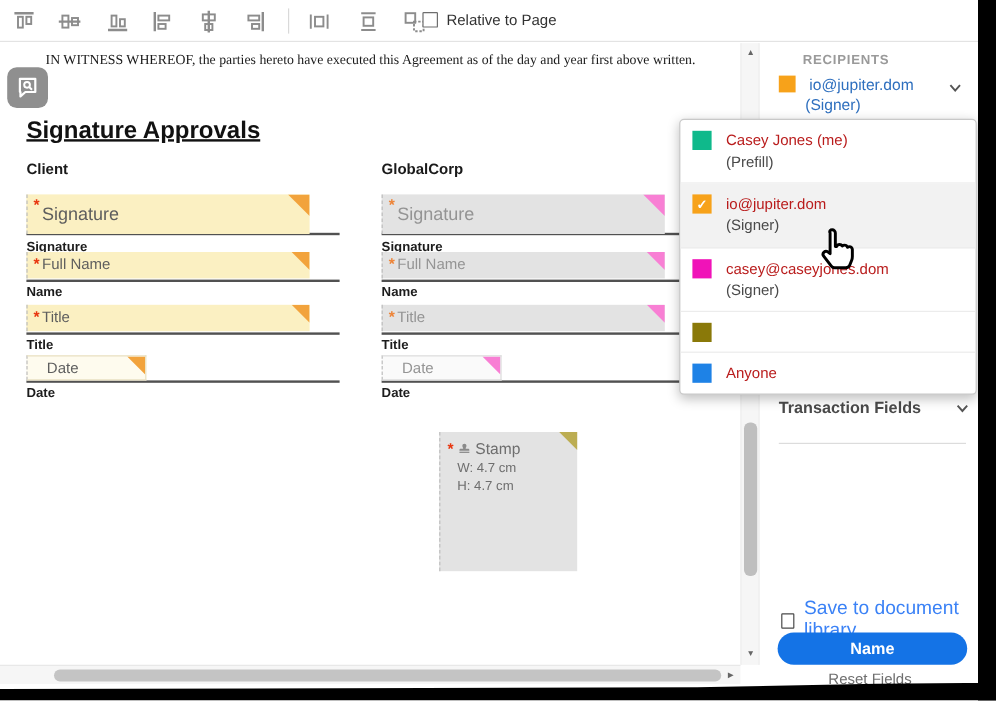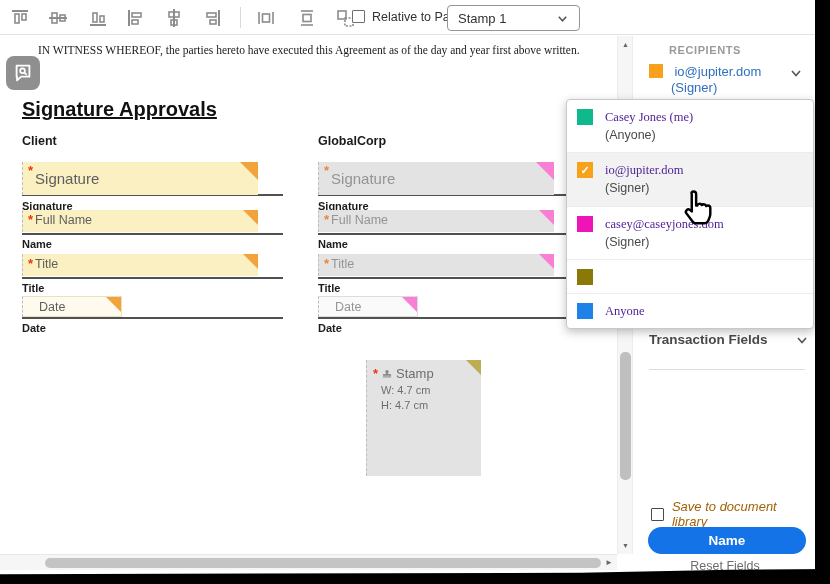--- a/index.html
+++ b/index.html
@@ -65,31 +65,31 @@
   .swatch{width:14px;height:14px;display:inline-block;}
   .recip-name{font-size:13px;color:#2E6FBE;}
   .recip-role{font-size:13px;color:#2E6FBE;margin-left:22px;}
   .recip-chevron{position:absolute;right:6px;top:4px;}
   .txn-row{position:absolute;left:14px;top:296px;width:160px;display:flex;align-items:center;cursor:pointer;}
   .txn-label{font-size:13.5px;font-weight:bold;color:#4A4A4A;}
   .txn-row svg{margin-left:auto;}
   .txn-divider{position:absolute;left:14px;top:333px;width:156px;height:1px;background:#DCDCDC;}
   .save-row{position:absolute;left:16px;top:463px;display:flex;align-items:center;gap:8px;cursor:pointer;}
   .save-box{width:13px;height:13px;border:1.5px solid #4A4A4A;border-radius:1px;background:#fff;}
-  .save-label{font-size:13px;color:#a16207;font-style:italic;}
+  .save-label{font-size:16px;color:#3b82f6;}
   .send-btn{position:absolute;left:13px;top:491px;width:158px;height:27px;border-radius:14px;background:#1473E6;color:#fff;font-size:13.5px;font-weight:bold;display:flex;align-items:center;justify-content:center;cursor:pointer;}
   .reset-link{position:absolute;left:0;top:523px;width:180px;text-align:center;font-size:12.5px;color:#6E6E6E;cursor:pointer;}
 
   
   .dropdown{position:absolute;left:566px;top:99px;width:248px;background:#fff;border:1px solid #C8C8C8;border-radius:4px;box-shadow:0 3px 10px rgba(0,0,0,.25);z-index:50;overflow:hidden;}
   .dd-row{display:flex;gap:12px;padding:8px 10px;border-bottom:1px solid #ECECEC;cursor:pointer;}
   .dd-row:last-child{border-bottom:none;}
   .dd-row.selected{background:#F2F2F2;}
   .dd-swatch{width:16px;height:16px;flex:0 0 16px;margin-top:1px;display:flex;align-items:center;justify-content:center;color:#fff;font-size:11px;font-weight:bold;}
-  .dd-name{font-size:12.5px;color:#4c1d95;line-height:1.45;white-space:nowrap;font-family:Liberation Serif, serif;}
+  .dd-name{font-size:12.5px;color:#b91c1c;line-height:1.45;white-space:nowrap;}
   .dd-row.long .dd-name{font-size:11.5px;}
   .dd-role{font-size:12.5px;color:#4A4A4A;line-height:1.45;}
 
   .cursor{position:absolute;left:676px;top:186px;z-index:70;pointer-events:none;}
   .icon-gray{stroke:#8C8C8C;fill:none;stroke-width:1.6;}
 </style>
 </head>
 <body>
 
 <div class="screen">
@@ -153,26 +153,20 @@
         </svg>
     </div>
     <div class="tb-icon" style="left:333px">
       <svg width="20" height="20" class="icon-gray">
           <rect x="3" y="3" width="8" height="8"></rect>
           <rect x="10" y="10" width="8" height="8" stroke-dasharray="2 1.5"></rect>
         </svg>
     </div>
     <div class="tb-check"></div>
     <div class="tb-check-label">Relative to Page</div>
-    <div class="tb-select">
-      <span>Stamp 1</span>
-      <svg width="13" height="13" viewBox="0 0 14 14">
-          <polyline points="3,5 7,9.5 11,5" fill="none" stroke="#555" stroke-width="1.6"></polyline>
-        </svg>
-    </div>
   </div>
 
   <div class="doc">
     <div class="body-text">IN WITNESS WHEREOF, the parties hereto have executed this Agreement as of the day and year first above written.</div>
 
     <div class="fab">
       <svg width="22" height="22" viewBox="0 0 24 24">
           <path d="M5 4h14v12H10l-4.5 4V16H5z" fill="none" stroke="#fff" stroke-width="2" stroke-linejoin="round"></path>
           <circle cx="11.5" cy="9.5" r="2.6" fill="none" stroke="#fff" stroke-width="1.8"></circle>
           <line x1="13.4" y1="11.4" x2="16" y2="14" stroke="#fff" stroke-width="1.8"></line>
@@ -318,21 +312,21 @@
     <div class="reset-link">Reset Fields</div>
   </div>
 
   <div class="dropdown">
     <div class="dd-row">
       <div class="dd-swatch" style="background: rgb(15, 185, 139);">
           <span></span>
         </div>
       <div>
           <div class="dd-name">Casey Jones (me)</div>
-           <div class="dd-role">(Anyone)</div>
+           <div class="dd-role">(Prefill)</div>
         </div>
     </div>
     <div class="dd-row selected">
       <div class="dd-swatch" style="background: rgb(247, 162, 26);">
           <span>✓</span>
         </div>
       <div>
           <div class="dd-name">io@jupiter.dom</div>
            <div class="dd-role">(Signer)</div>
         </div>

